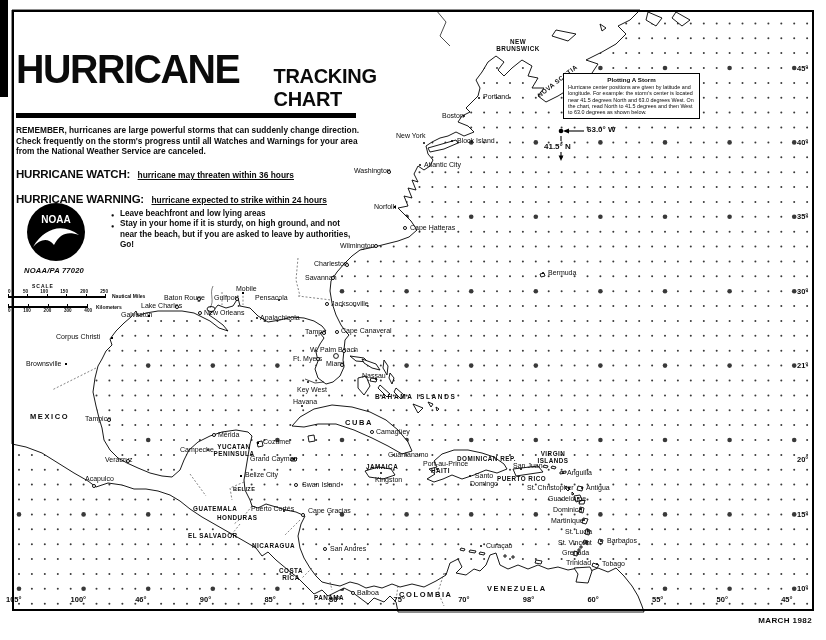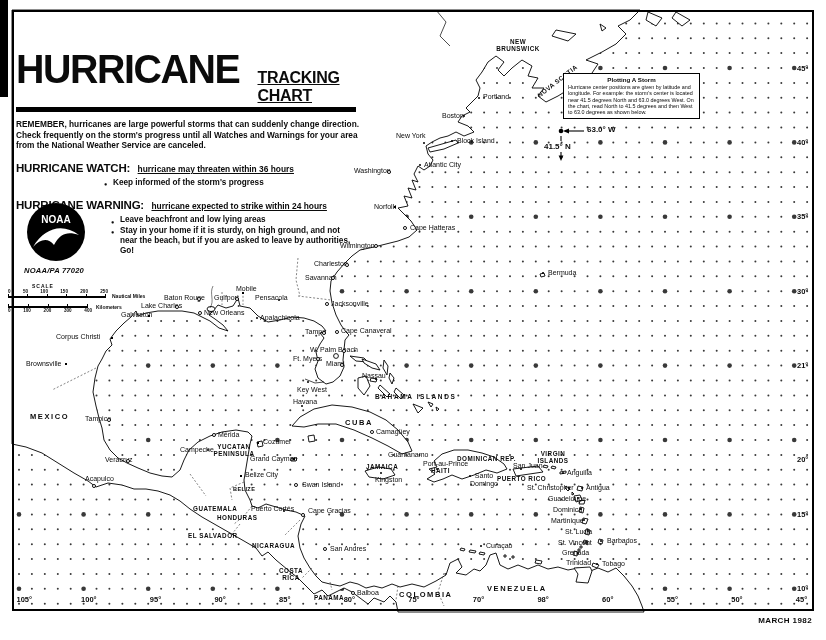--- a/index.html
+++ b/index.html
@@ -21,27 +21,27 @@
   .cns{font-size:6.3px;font-weight:700;letter-spacing:.5px;line-height:7px;}
   .cnx{font-size:5.6px;font-weight:700;letter-spacing:.4px;}
   .arch{font-size:6.5px;font-weight:600;letter-spacing:1.6px;}
   .mk{position:absolute;z-index:3;}
   .mk-dot{width:2.6px;height:2.6px;background:#000;border-radius:50%;}
   .mk-circ{width:3.8px;height:3.8px;border:.9px solid #000;background:#fff;border-radius:50%;box-sizing:border-box;}
   .mk-sq{width:2.8px;height:2.8px;background:#000;}
 
   
   .lon-label,.lat-label{position:absolute;font-size:7.5px;font-weight:700;z-index:4;}
-  .lon-label{width:26px;text-align:right;}
+  .lon-label{width:26px;text-align:left;}
 
   
   #title-block{position:absolute;left:16px;top:50px;width:352px;z-index:6;}
   #title-row{display:flex;align-items:baseline;}
   #title-main{font-size:41px;font-weight:900;letter-spacing:-1.5px;line-height:38px;transform:scaleX(.96);transform-origin:left;}
-  #title-sub{font-size:16px;font-weight:900;letter-spacing:-.3px;margin-left:9px;text-decoration:underline;}
+  #title-sub{font-size:20px;font-weight:900;letter-spacing:-.3px;margin-left:25px;}
   #title-rule{height:5px;background:#000;width:340px;margin-top:2px;}
   #intro{margin-top:7px;font-size:8.3px;line-height:10.6px;font-weight:600;width:350px;}
   .sect{margin-top:7px;}
   .sect-hd{font-size:11.5px;font-weight:800;display:inline;letter-spacing:-.2px;}
   .sect-tag{font-size:8.4px;font-weight:700;text-decoration:underline;margin-left:3px;}
   ul.bul{margin:2px 0 0 0;padding:0;list-style:none;}
   ul.bul li{font-size:8.2px;line-height:10.4px;font-weight:600;position:relative;padding-left:9px;}
   ul.bul li::before{content:"\25CF";font-size:5.5px;position:absolute;left:0;top:1.5px;}
   #watch-bullets{margin-left:88px;width:240px;}
   #warning-bullets{margin-left:95px;width:248px;}
@@ -2776,21 +2776,21 @@
       <span class="maplabel city" style="left: 214px; top: 294px;">Gulfport</span>
       <span class="mk mk-circ" style="left: 235.1px; top: 297.1px;"></span>
       <span class="maplabel city" style="left: 236px; top: 285px;">Mobile</span>
       <span class="mk mk-sq" style="left: 241.65px; top: 291.65px;"></span>
       <span class="maplabel city" style="left: 255px; top: 294px;">Pensacola</span>
       <span class="mk mk-dot" style="left: 277.65px; top: 298.65px;"></span>
       <span class="maplabel city" style="left: 260px; top: 314px;">Apalachicola</span>
       <span class="mk mk-dot" style="left: 255.65px; top: 316.65px;"></span>
       <span class="lon-label" style="left: 6px; top: 595px;">105°</span>
       <span class="lon-label" style="left: 70.6px; top: 595px;">100°</span>
-      <span class="lon-label" style="left: 135.2px; top: 595px;">95°</span>
+      <span class="lon-label" style="left: 135.2px; top: 595px;">46°</span>
       <span class="lon-label" style="left: 199.8px; top: 595px;">90°</span>
       <span class="lon-label" style="left: 264.4px; top: 595px;">85°</span>
       <span class="lon-label" style="left: 329px; top: 595px;">80°</span>
       <span class="lon-label" style="left: 393.6px; top: 595px;">75°</span>
       <span class="lon-label" style="left: 458.2px; top: 595px;">70°</span>
       <span class="lon-label" style="left: 522.8px; top: 595px;">98°</span>
       <span class="lon-label" style="left: 587.4px; top: 595px;">60°</span>
       <span class="lon-label" style="left: 652px; top: 595px;">55°</span>
       <span class="lon-label" style="left: 716.6px; top: 595px;">50°</span>
       <span class="lon-label" style="left: 781.2px; top: 595px;">45°</span>
@@ -2809,21 +2809,20 @@
       <span id="title-main">HURRICANE</span>
       <span id="title-sub">TRACKING CHART</span>
     </div>
     <div id="title-rule"></div>
     <div id="intro">REMEMBER, hurricanes are large powerful storms that can suddenly change direction. Check frequently on the storm's progress until all Watches and Warnings for your area from the National Weather Service are canceled.</div>
 
     <div class="sect">
       <span class="sect-hd">HURRICANE WATCH:</span>
       <span class="sect-tag">hurricane may threaten within 36 hours</span>
       <ul class="bul" id="watch-bullets">
-          <li>Keep informed of the storm's progress</li>
         </ul>
     </div>
 
     <div class="sect">
       <span class="sect-hd">HURRICANE WARNING:</span>
       <span class="sect-tag">hurricane expected to strike within 24 hours</span>
       <ul class="bul" id="warning-bullets">
           <li>Leave beachfront and low lying areas</li>
           <li>Stay in your home if it is sturdy, on high ground, and not near the beach, but if you are asked to leave by authorities, Go!</li>
         </ul>

